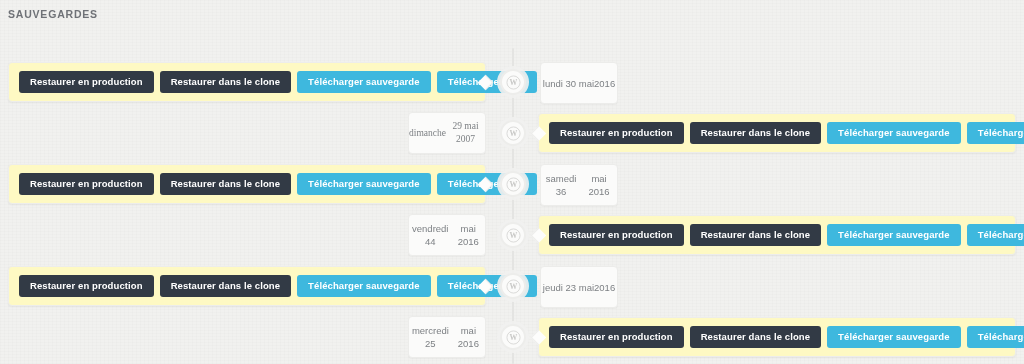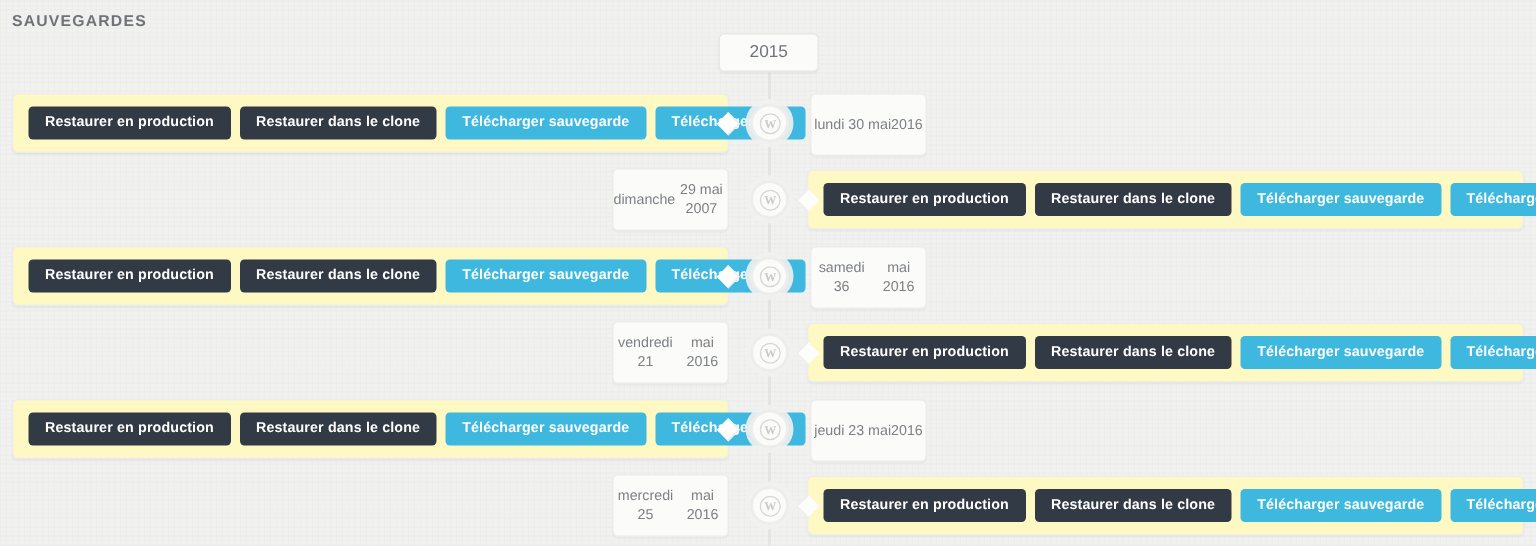--- a/index.html
+++ b/index.html
@@ -154,21 +154,20 @@
 <body>
 
 <div id="page-bg"></div>
 
 <div id="root">
 
   <div class="section-title">SAUVEGARDES</div>
 
   <div class="axis-line"></div>
 
-  <div class="year-badge">2015</div>
 
   <div id="entries">
       <div class="node" style="top: 69px;">
         <svg viewBox="0 0 24 24" aria-hidden="true">
           <circle cx="12" cy="12" r="10.5" fill="none" stroke="#d6d6d4" stroke-width="1.4"></circle>
           <text x="12" y="16.4" font-family="Liberation Serif, serif" font-size="12.5" font-weight="700" fill="#c9c9c7" text-anchor="middle">W</text>
         </svg>
       </div>
       <div class="panel left" style="top: 62px;">
         <button class="btn dark">Restaurer en production</button>
@@ -185,21 +184,21 @@
           <circle cx="12" cy="12" r="10.5" fill="none" stroke="#d6d6d4" stroke-width="1.4"></circle>
           <text x="12" y="16.4" font-family="Liberation Serif, serif" font-size="12.5" font-weight="700" fill="#c9c9c7" text-anchor="middle">W</text>
         </svg>
       </div>
       <div class="panel right" style="top: 113px;">
         <button class="btn dark">Restaurer en production</button>
         <button class="btn dark">Restaurer dans le clone</button>
         <button class="btn cyan">Télécharger sauvegarde</button>
         <button class="btn cyan">Télécharger BDD</button>
       </div>
-      <div class="date-label left" style="top: 112px;">
+      <div class="date-label left" style="top: 112px; font-family: Liberation Serif, serif;">
         <span>dimanche</span>
         <span>29 mai 2007</span>
       </div>
       <div class="node" style="top: 171px;">
         <svg viewBox="0 0 24 24" aria-hidden="true">
           <circle cx="12" cy="12" r="10.5" fill="none" stroke="#d6d6d4" stroke-width="1.4"></circle>
           <text x="12" y="16.4" font-family="Liberation Serif, serif" font-size="12.5" font-weight="700" fill="#c9c9c7" text-anchor="middle">W</text>
         </svg>
       </div>
       <div class="panel left" style="top: 164px;">
@@ -218,21 +217,21 @@
           <text x="12" y="16.4" font-family="Liberation Serif, serif" font-size="12.5" font-weight="700" fill="#c9c9c7" text-anchor="middle">W</text>
         </svg>
       </div>
       <div class="panel right" style="top: 215px;">
         <button class="btn dark">Restaurer en production</button>
         <button class="btn dark">Restaurer dans le clone</button>
         <button class="btn cyan">Télécharger sauvegarde</button>
         <button class="btn cyan">Télécharger BDD</button>
       </div>
       <div class="date-label left" style="top: 214px;">
-        <span>vendredi 21</span>
+        <span>vendredi 44</span>
         <span>mai 2016</span>
       </div>
       <div class="node" style="top: 273px;">
         <svg viewBox="0 0 24 24" aria-hidden="true">
           <circle cx="12" cy="12" r="10.5" fill="none" stroke="#d6d6d4" stroke-width="1.4"></circle>
           <text x="12" y="16.4" font-family="Liberation Serif, serif" font-size="12.5" font-weight="700" fill="#c9c9c7" text-anchor="middle">W</text>
         </svg>
       </div>
       <div class="panel left" style="top: 266px;">
         <button class="btn dark">Restaurer en production</button>

